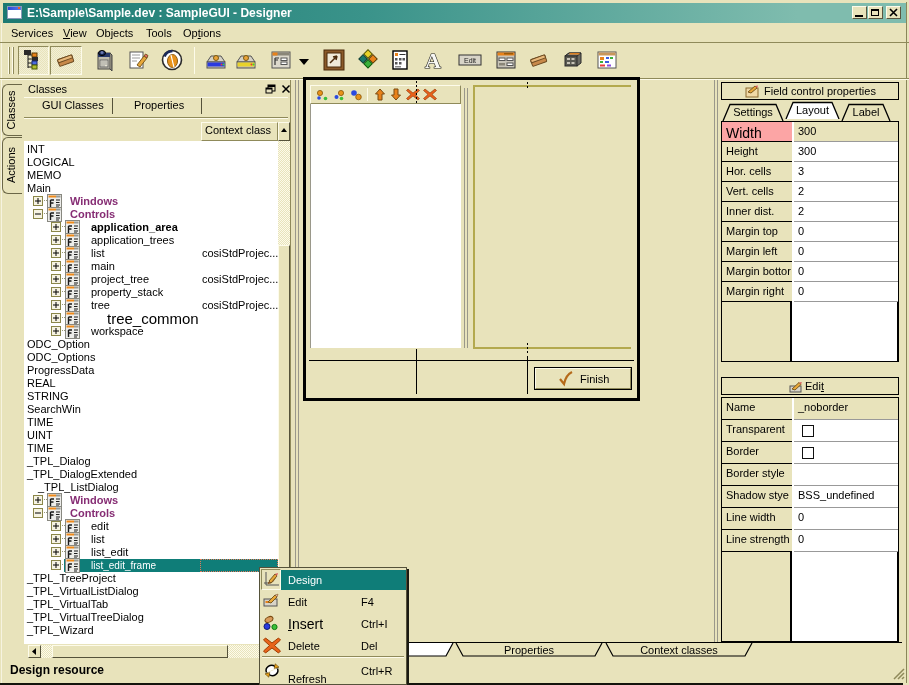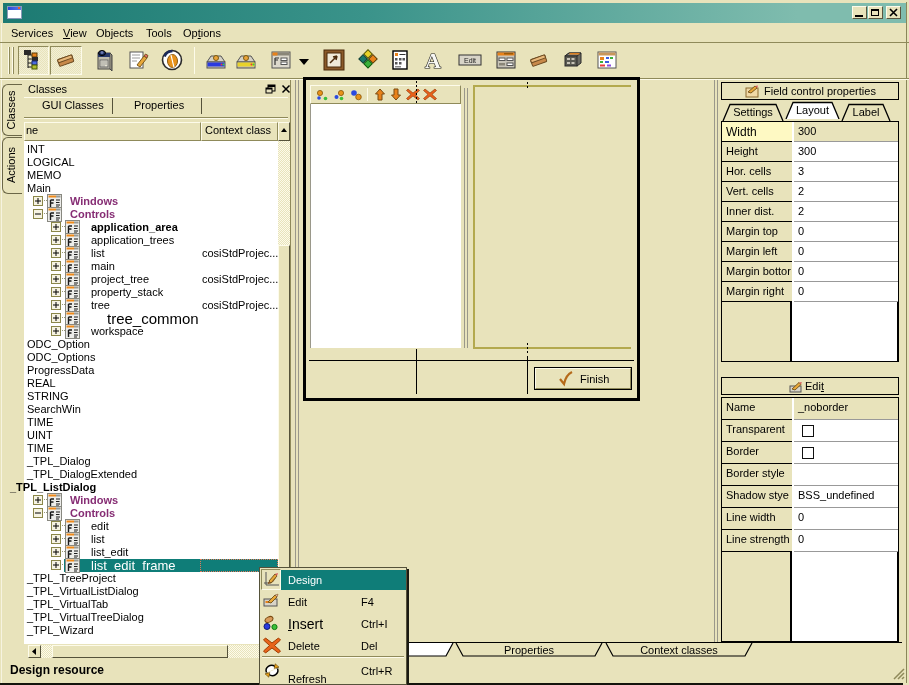--- a/index.html
+++ b/index.html
@@ -10,20 +10,21 @@
 
 <div style="left:0px;top:0px;width:909px;height:2px;background:#e8e3bb;"></div>
 <div style="left:0px;top:683px;width:909px;height:2px;background:#14140c;"></div>
 <div style="left:903px;top:0px;width:6px;height:685px;background:#e8e3bb;"></div>
 <div style="left:906px;top:2px;width:1px;height:681px;background:#8a8659;"></div>
 <div style="left:1px;top:23px;width:1px;height:660px;background:#f6f3e0;"></div>
 <div style="left:3px;top:3px;width:903px;height:20px;background:linear-gradient(90deg,#1c7a72 0%,#3a938a 40%,#7fbcae 88%,#7fbcae 100%);"></div>
 <div style="left:7px;top:6px;width:15px;height:13px;background:#fff;border:1px solid #8a9ab8;"></div>
 <div style="left:8px;top:7px;width:13px;height:3px;background:linear-gradient(90deg,#2a4ad8,#5a7ae8);"></div>
 <div style="left:18px;top:7px;width:2px;height:2px;background:#e85a2a;"></div>
+<div class="r" style="left:27px;top:5px;width:520px;height:16px;color:#fff;font-weight:bold;font-size:12px;line-height:16px;">E:\Sample\Sample.dev : SampleGUI - Designer</div>
 <div style="left:852px;top:6px;width:15px;height:13px;background:#e8e3bb;border-top:1px solid #fdfbea;border-left:1px solid #fdfbea;border-right:1px solid #5a5640;border-bottom:1px solid #5a5640;">
       <div style="left:2px;top:8px;width:8px;height:2px;background:#000;"></div>
     </div>
 <div style="left:868px;top:6px;width:15px;height:13px;background:#e8e3bb;border-top:1px solid #fdfbea;border-left:1px solid #fdfbea;border-right:1px solid #5a5640;border-bottom:1px solid #5a5640;">
       <div style="left:2px;top:2px;width:8px;height:7px;border:1px solid #000;border-top:2px solid #000;"></div>
     </div>
 <div style="left:886px;top:6px;width:15px;height:13px;background:#e8e3bb;border-top:1px solid #fdfbea;border-left:1px solid #fdfbea;border-right:1px solid #5a5640;border-bottom:1px solid #5a5640;"><svg width="13" height="11" style="left:0;top:0">
         <path d="M3 2 L10 9 M10 2 L3 9" stroke="#000" stroke-width="1.6"></path>
       </svg></div>
 <div class="r" style="left:11px;top:26px;height:14px;font-size:11px;line-height:14px;">Services</div>
@@ -185,21 +186,20 @@
 <div style="left:281px;top:84px;"><svg width="10" height="10">
         <path d="M1.5 1.5 L8.5 8.5 M8.5 1.5 L1.5 8.5" stroke="#000" stroke-width="1.5"></path>
       </svg></div>
 <div style="left:24px;top:97px;width:264px;height:1px;background:#fdfbea;"></div>
 <div style="left:24px;top:98px;height:15px;font-size:11px;line-height:15px;left:42px;">GUI Classes</div>
 <div style="left:134px;top:98px;height:15px;font-size:11px;line-height:15px;">Properties</div>
 <div style="left:112px;top:98px;width:1px;height:16px;background:#55523a;"></div>
 <div style="left:201px;top:98px;width:1px;height:16px;background:#55523a;"></div>
 <div style="left:24px;top:117px;width:264px;height:1px;background:#8f8a5a;"></div>
 <div style="left:24px;top:118px;width:264px;height:1px;background:#fdfbea;"></div>
-<div style="left:24px;top:122px;width:177px;height:19px;background:#e8e3bb;border-top:1px solid #fdfbea;border-left:1px solid #fdfbea;border-right:1px solid #8f8a5a;border-bottom:1px solid #8f8a5a;font-size:11px;line-height:15px;padding-left:1px;">ne</div>
 <div style="left:201px;top:122px;width:77px;height:19px;background:#e8e3bb;border-top:1px solid #fdfbea;border-left:1px solid #fdfbea;border-right:1px solid #8f8a5a;border-bottom:1px solid #8f8a5a;font-size:11px;line-height:15px;padding-left:3px;">Context class</div>
 <div style="left:278px;top:141px;width:12px;height:503px;background-image:repeating-conic-gradient(#fdfbea 0 25%,#e8e3bb 0 50%);background-size:2px 2px;"></div>
 <div style="left:278px;top:122px;width:12px;height:19px;background:#e8e3bb;border-top:1px solid #fdfbea;border-left:1px solid #fdfbea;border-right:1px solid #55523a;border-bottom:1px solid #55523a;text-align:center;"><svg width="10" height="15">
         <path d="M5 5 L8 9 L2 9 Z" fill="#000"></path>
       </svg></div>
 <div style="left:278px;top:245px;width:12px;height:399px;background:#e8e3bb;border-top:1px solid #fdfbea;border-left:1px solid #fdfbea;border-right:1px solid #55523a;"></div>
 <div style="left:24px;top:141px;width:254px;height:503px;background:#fff;"></div>
 <div class="r" style="left:27px;top:143px;height:13px;font-size:11px;line-height:13px;color:#000;font-weight:normal;">INT</div>
 <div class="r" style="left:27px;top:156px;height:13px;font-size:11px;line-height:13px;color:#000;font-weight:normal;">LOGICAL</div>
 <div class="r" style="left:27px;top:169px;height:13px;font-size:11px;line-height:13px;color:#000;font-weight:normal;">MEMO</div>
@@ -354,21 +354,21 @@
 <div class="r" style="left:27px;top:351px;height:13px;font-size:11px;line-height:13px;color:#000;font-weight:normal;">ODC_Options</div>
 <div class="r" style="left:27px;top:364px;height:13px;font-size:11px;line-height:13px;color:#000;font-weight:normal;">ProgressData</div>
 <div class="r" style="left:27px;top:377px;height:13px;font-size:11px;line-height:13px;color:#000;font-weight:normal;">REAL</div>
 <div class="r" style="left:27px;top:390px;height:13px;font-size:11px;line-height:13px;color:#000;font-weight:normal;">STRING</div>
 <div class="r" style="left:27px;top:403px;height:13px;font-size:11px;line-height:13px;color:#000;font-weight:normal;">SearchWin</div>
 <div class="r" style="left:27px;top:416px;height:13px;font-size:11px;line-height:13px;color:#000;font-weight:normal;">TIME</div>
 <div class="r" style="left:27px;top:429px;height:13px;font-size:11px;line-height:13px;color:#000;font-weight:normal;">UINT</div>
 <div class="r" style="left:27px;top:442px;height:13px;font-size:11px;line-height:13px;color:#000;font-weight:normal;">TIME</div>
 <div class="r" style="left:27px;top:455px;height:13px;font-size:11px;line-height:13px;color:#000;font-weight:normal;">_TPL_Dialog</div>
 <div class="r" style="left:27px;top:468px;height:13px;font-size:11px;line-height:13px;color:#000;font-weight:normal;">_TPL_DialogExtended</div>
-<div class="r" style="left:10px;top:481px;height:13px;font-size:11px;line-height:13px;color:#000;font-weight:bold;">_TPL_ListDialog</div>
+<div class="r" style="left:38px;top:481px;height:13px;font-size:11px;line-height:13px;color:#000;font-weight:normal;">_TPL_ListDialog</div>
 <svg style="position:absolute;left:33px;top:495px" width="11" height="11">
       <rect x="0.5" y="0.5" width="9" height="9" fill="#f6f3e2" stroke="#8a8648"></rect>
       <path d="M2 5 h6 M5 2 v6" stroke="#000"></path>
     </svg>
 <div style="position:absolute;left:44px;top:499px;width:4px;height:1px;background-image:repeating-linear-gradient(90deg,#9a9a7a 0 1px,transparent 1px 2px);"></div>
 <svg style="position:absolute;left:47px;top:493px" width="15" height="15">
       <rect x="0.5" y="0.5" width="14" height="14" fill="#ededea" stroke="#888880"></rect>
       <rect x="1.5" y="1.5" width="7.5" height="2" fill="#f08a1a"></rect>
       <rect x="9" y="1.5" width="4.5" height="2" fill="#9a9a92"></rect>
       <path d="M3.5 6 h3.5 M3.5 6 v7 M3.5 9 h3" stroke="#1a1a1a" stroke-width="1.4" fill="none"></path>
@@ -441,21 +441,21 @@
     </svg>
 <div style="left:64px;top:559px;width:214px;height:13px;background:#0f7d78;"></div>
 <svg style="position:absolute;left:65px;top:558px" width="15" height="15">
       <rect x="0.5" y="0.5" width="14" height="14" fill="#ededea" stroke="#888880"></rect>
       <rect x="1.5" y="1.5" width="7.5" height="2" fill="#f08a1a"></rect>
       <rect x="9" y="1.5" width="4.5" height="2" fill="#9a9a92"></rect>
       <path d="M3.5 6 h3.5 M3.5 6 v7 M3.5 9 h3" stroke="#1a1a1a" stroke-width="1.4" fill="none"></path>
       <path d="M9 6 h4 M9 8.5 h3.5 M9 11 h4 M9 13 h3" stroke="#1a1a1a" stroke-width="1.2" fill="none"></path>
     </svg>
 <div style="left:200px;top:559px;width:78px;height:13px;border:1px dotted #e07a5a;"></div>
-<div class="r" style="left:91px;top:559px;height:14px;font-size:13px;line-height:13px;color:#fff;font-weight:normal;">list_edit_frame</div>
+<div class="r" style="left:91px;top:559px;height:14px;font-size:10px;line-height:13px;color:#fff;font-weight:normal;">list_edit_frame</div>
 <div class="r" style="left:27px;top:572px;height:13px;font-size:11px;line-height:13px;color:#000;font-weight:normal;">_TPL_TreeProject</div>
 <div class="r" style="left:27px;top:585px;height:13px;font-size:11px;line-height:13px;color:#000;font-weight:normal;">_TPL_VirtualListDialog</div>
 <div class="r" style="left:27px;top:598px;height:13px;font-size:11px;line-height:13px;color:#000;font-weight:normal;">_TPL_VirtualTab</div>
 <div class="r" style="left:27px;top:611px;height:13px;font-size:11px;line-height:13px;color:#000;font-weight:normal;">_TPL_VirtualTreeDialog</div>
 <div class="r" style="left:27px;top:624px;height:13px;font-size:11px;line-height:13px;color:#000;font-weight:normal;">_TPL_Wizard</div>
 <div style="left:41px;top:645px;width:237px;height:13px;background-image:repeating-conic-gradient(#fdfbea 0 25%,#e8e3bb 0 50%);background-size:2px 2px;"></div>
 <div style="left:28px;top:645px;width:13px;height:13px;background:#e8e3bb;border-top:1px solid #fdfbea;border-left:1px solid #fdfbea;border-right:1px solid #55523a;border-bottom:1px solid #55523a;text-align:center;"><svg width="11" height="11">
         <path d="M7 2 L3 5.5 L7 9 Z" fill="#000"></path>
       </svg></div>
 <div style="left:52px;top:645px;width:176px;height:13px;background:#e8e3bb;border-top:1px solid #fdfbea;border-left:1px solid #fdfbea;border-right:1px solid #55523a;border-bottom:1px solid #55523a;"></div>
@@ -525,21 +525,21 @@
 <svg style="position:absolute;left:785px;top:101px" width="55" height="18">
       <path d="M1 18 L8 1.5 L47 1.5 L54 18" fill="#fff" stroke="#000" stroke-width="1.3"></path>
     </svg>
 <div style="left:785px;top:104px;width:55px;height:13px;font-size:11px;line-height:13px;text-align:center;">Layout</div>
 <svg style="position:absolute;left:841px;top:103px" width="50" height="18">
       <path d="M1 18 L8 1.5 L42 1.5 L49 18" fill="#e8e3bb" stroke="#000" stroke-width="1.3"></path>
     </svg>
 <div style="left:841px;top:106px;width:50px;height:13px;font-size:11px;line-height:13px;text-align:center;">Label</div>
 <div style="left:721px;top:121px;width:178px;height:241px;border:1px solid #000;border-right:2px solid #000;background:#fff;"></div>
 <div style="left:722px;top:122px;width:70px;height:239px;background:#e8e3bb;border-right:2px solid #000;"></div>
-<div class="r" style="left:722px;top:122px;width:70px;height:20px;background:#fef9c3;border-bottom:1px solid #000;font-size:12px;padding:3px 0 0 4px;overflow:hidden;">Width</div>
+<div class="r" style="left:722px;top:122px;width:70px;height:20px;background:#fca5a5;border-bottom:1px solid #000;font-size:14px;padding:3px 0 0 4px;overflow:hidden;">Width</div>
 <div class="r" style="left:794px;top:122px;width:104px;height:20px;background:#e8e3bb;border-bottom:1px solid #999;font-size:11px;padding:3px 0 0 4px;overflow:hidden;">300</div>
 <div class="r" style="left:722px;top:142px;width:70px;height:20px;background:#e8e3bb;border-bottom:1px solid #000;font-size:11px;padding:3px 0 0 4px;overflow:hidden;">Height</div>
 <div class="r" style="left:794px;top:142px;width:104px;height:20px;background:#fff;border-bottom:1px solid #999;font-size:11px;padding:3px 0 0 4px;overflow:hidden;">300</div>
 <div class="r" style="left:722px;top:162px;width:70px;height:20px;background:#e8e3bb;border-bottom:1px solid #000;font-size:11px;padding:3px 0 0 4px;overflow:hidden;">Hor. cells</div>
 <div class="r" style="left:794px;top:162px;width:104px;height:20px;background:#fff;border-bottom:1px solid #999;font-size:11px;padding:3px 0 0 4px;overflow:hidden;">3</div>
 <div class="r" style="left:722px;top:182px;width:70px;height:20px;background:#e8e3bb;border-bottom:1px solid #000;font-size:11px;padding:3px 0 0 4px;overflow:hidden;">Vert. cells</div>
 <div class="r" style="left:794px;top:182px;width:104px;height:20px;background:#fff;border-bottom:1px solid #999;font-size:11px;padding:3px 0 0 4px;overflow:hidden;">2</div>
 <div class="r" style="left:722px;top:202px;width:70px;height:20px;background:#e8e3bb;border-bottom:1px solid #000;font-size:11px;padding:3px 0 0 4px;overflow:hidden;">Inner dist.</div>
 <div class="r" style="left:794px;top:202px;width:104px;height:20px;background:#fff;border-bottom:1px solid #999;font-size:11px;padding:3px 0 0 4px;overflow:hidden;">2</div>
 <div class="r" style="left:722px;top:222px;width:70px;height:20px;background:#e8e3bb;border-bottom:1px solid #000;font-size:11px;padding:3px 0 0 4px;overflow:hidden;">Margin top</div>

